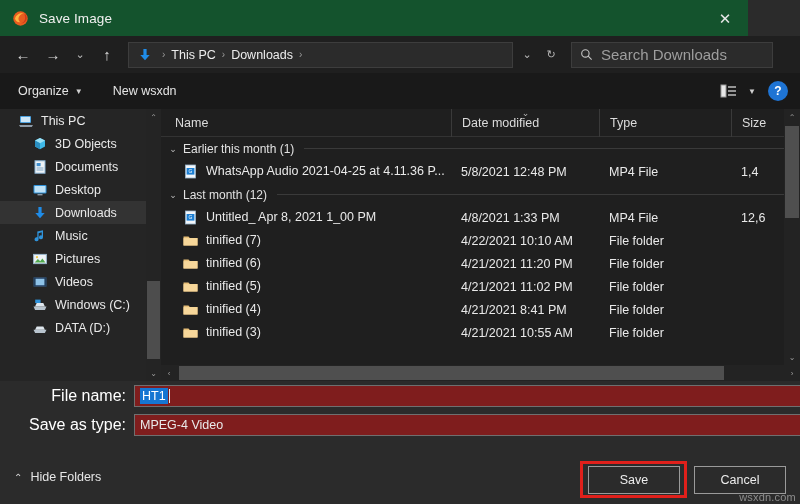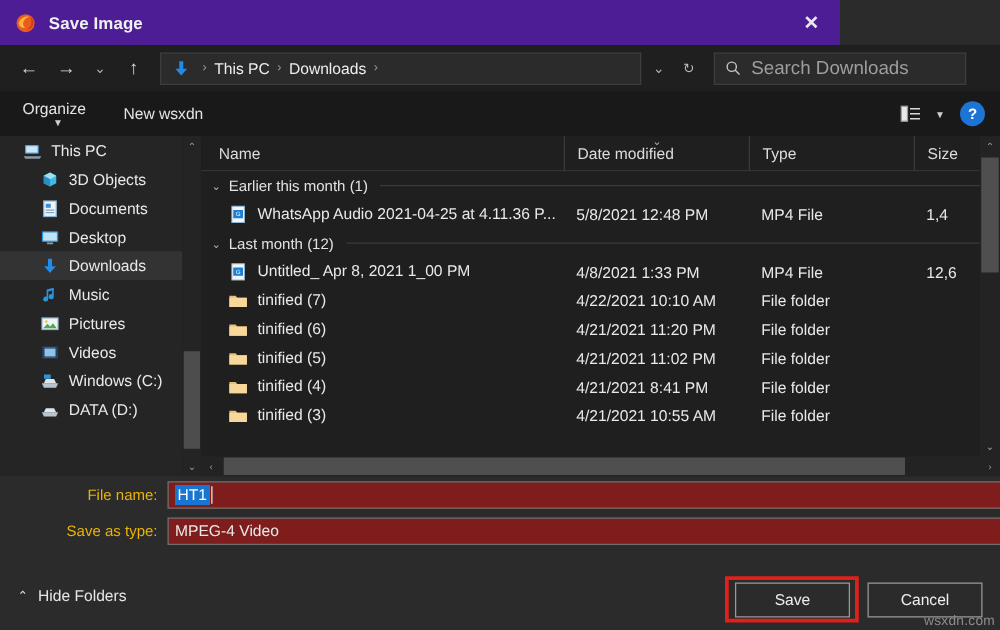--- a/index.html
+++ b/index.html
@@ -13,23 +13,23 @@
   }
   #dialog {
     position: relative;
     width: 800px; height: 504px;
     background: #2b2b2b;
     color: #e6e6e6;
   }
 
   
   .titlebar {
-    position: absolute; left: 0; top: 0; width: 672px; height: 36px;
-    background: #4c1d95;
-    display: flex; align-items: center; font-weight: bold;
+    position: absolute; left: 0; top: 0; width: 748px; height: 36px;
+    background: #14532d;
+    display: flex; align-items: center;
   }
   .titlebar .ff-icon {
     margin-left: 12px; width: 17px; height: 17px; position: relative;
     display: inline-block;
   }
   .titlebar .title-text {
     margin-left: 10px; font-size: 13.5px; color: #f0f0f0; letter-spacing: .1px;
   }
   .titlebar .close-btn {
     position: absolute; right: 0; top: 0; width: 46px; height: 36px;
@@ -71,21 +71,21 @@
   }
   .search-icon { margin-right: 8px; color: #c6c6c6; display: inline-flex; }
 
   
   .toolbar {
     position: absolute; left: 0; top: 73px; width: 800px; height: 36px;
     background: #191919;
     display: flex; align-items: center;
   }
   .tb-item {
-    font-size: 12.5px; color: #e4e4e4; padding: 4px 8px; display: flex; align-items: center; flex-direction: column;
+    font-size: 12.5px; color: #e4e4e4; padding: 4px 8px; display: flex; align-items: center;
   }
   .tb-item.organize { margin-left: 10px; }
   .tb-caret { font-size: 8px; margin-left: 6px; color: #cfcfcf; }
   .tb-right { position: absolute; right: 8px; display: flex; align-items: center; }
   .view-icon { width: 18px; height: 16px; position: relative; display: inline-block; }
   .view-caret { font-size: 8px; color: #cfcfcf; margin: 0 12px 0 10px; }
   .help-btn {
     width: 20px; height: 20px; border-radius: 50%; background: #1e74d4;
     color: #fff; font-size: 12px; font-weight: bold;
     display: flex; align-items: center; justify-content: center; margin-right: 4px;
@@ -189,21 +189,21 @@
 
   
   .form-area {
     position: absolute; left: 0; top: 381px; width: 800px; height: 75px; background: #2b2b2b;
   }
   .form-row { position: absolute; display: flex; align-items: center; }
   .form-row.name { left: 0; top: 4px; }
   .form-row.type { left: 0; top: 33px; }
   .form-label {
     width: 134px; text-align: right; padding-right: 8px;
-    font-size: 12px; color: #eab308;
+    font-size: 16px; color: #ffffff;
   }
   .form-input {
     width: 692px; height: 22px; background: #7f1d1d; border: 1px solid #6f6f6f;
     display: flex; align-items: center; padding-left: 5px; font-size: 12.5px; color: #e9e9e9;
   }
   .sel-text { background: #1676d2; color: #ffffff; padding: 1px 2px; }
   .caret { width: 1px; height: 14px; background: #e9e9e9; margin-left: 1px; }
 
   
   .footer {

